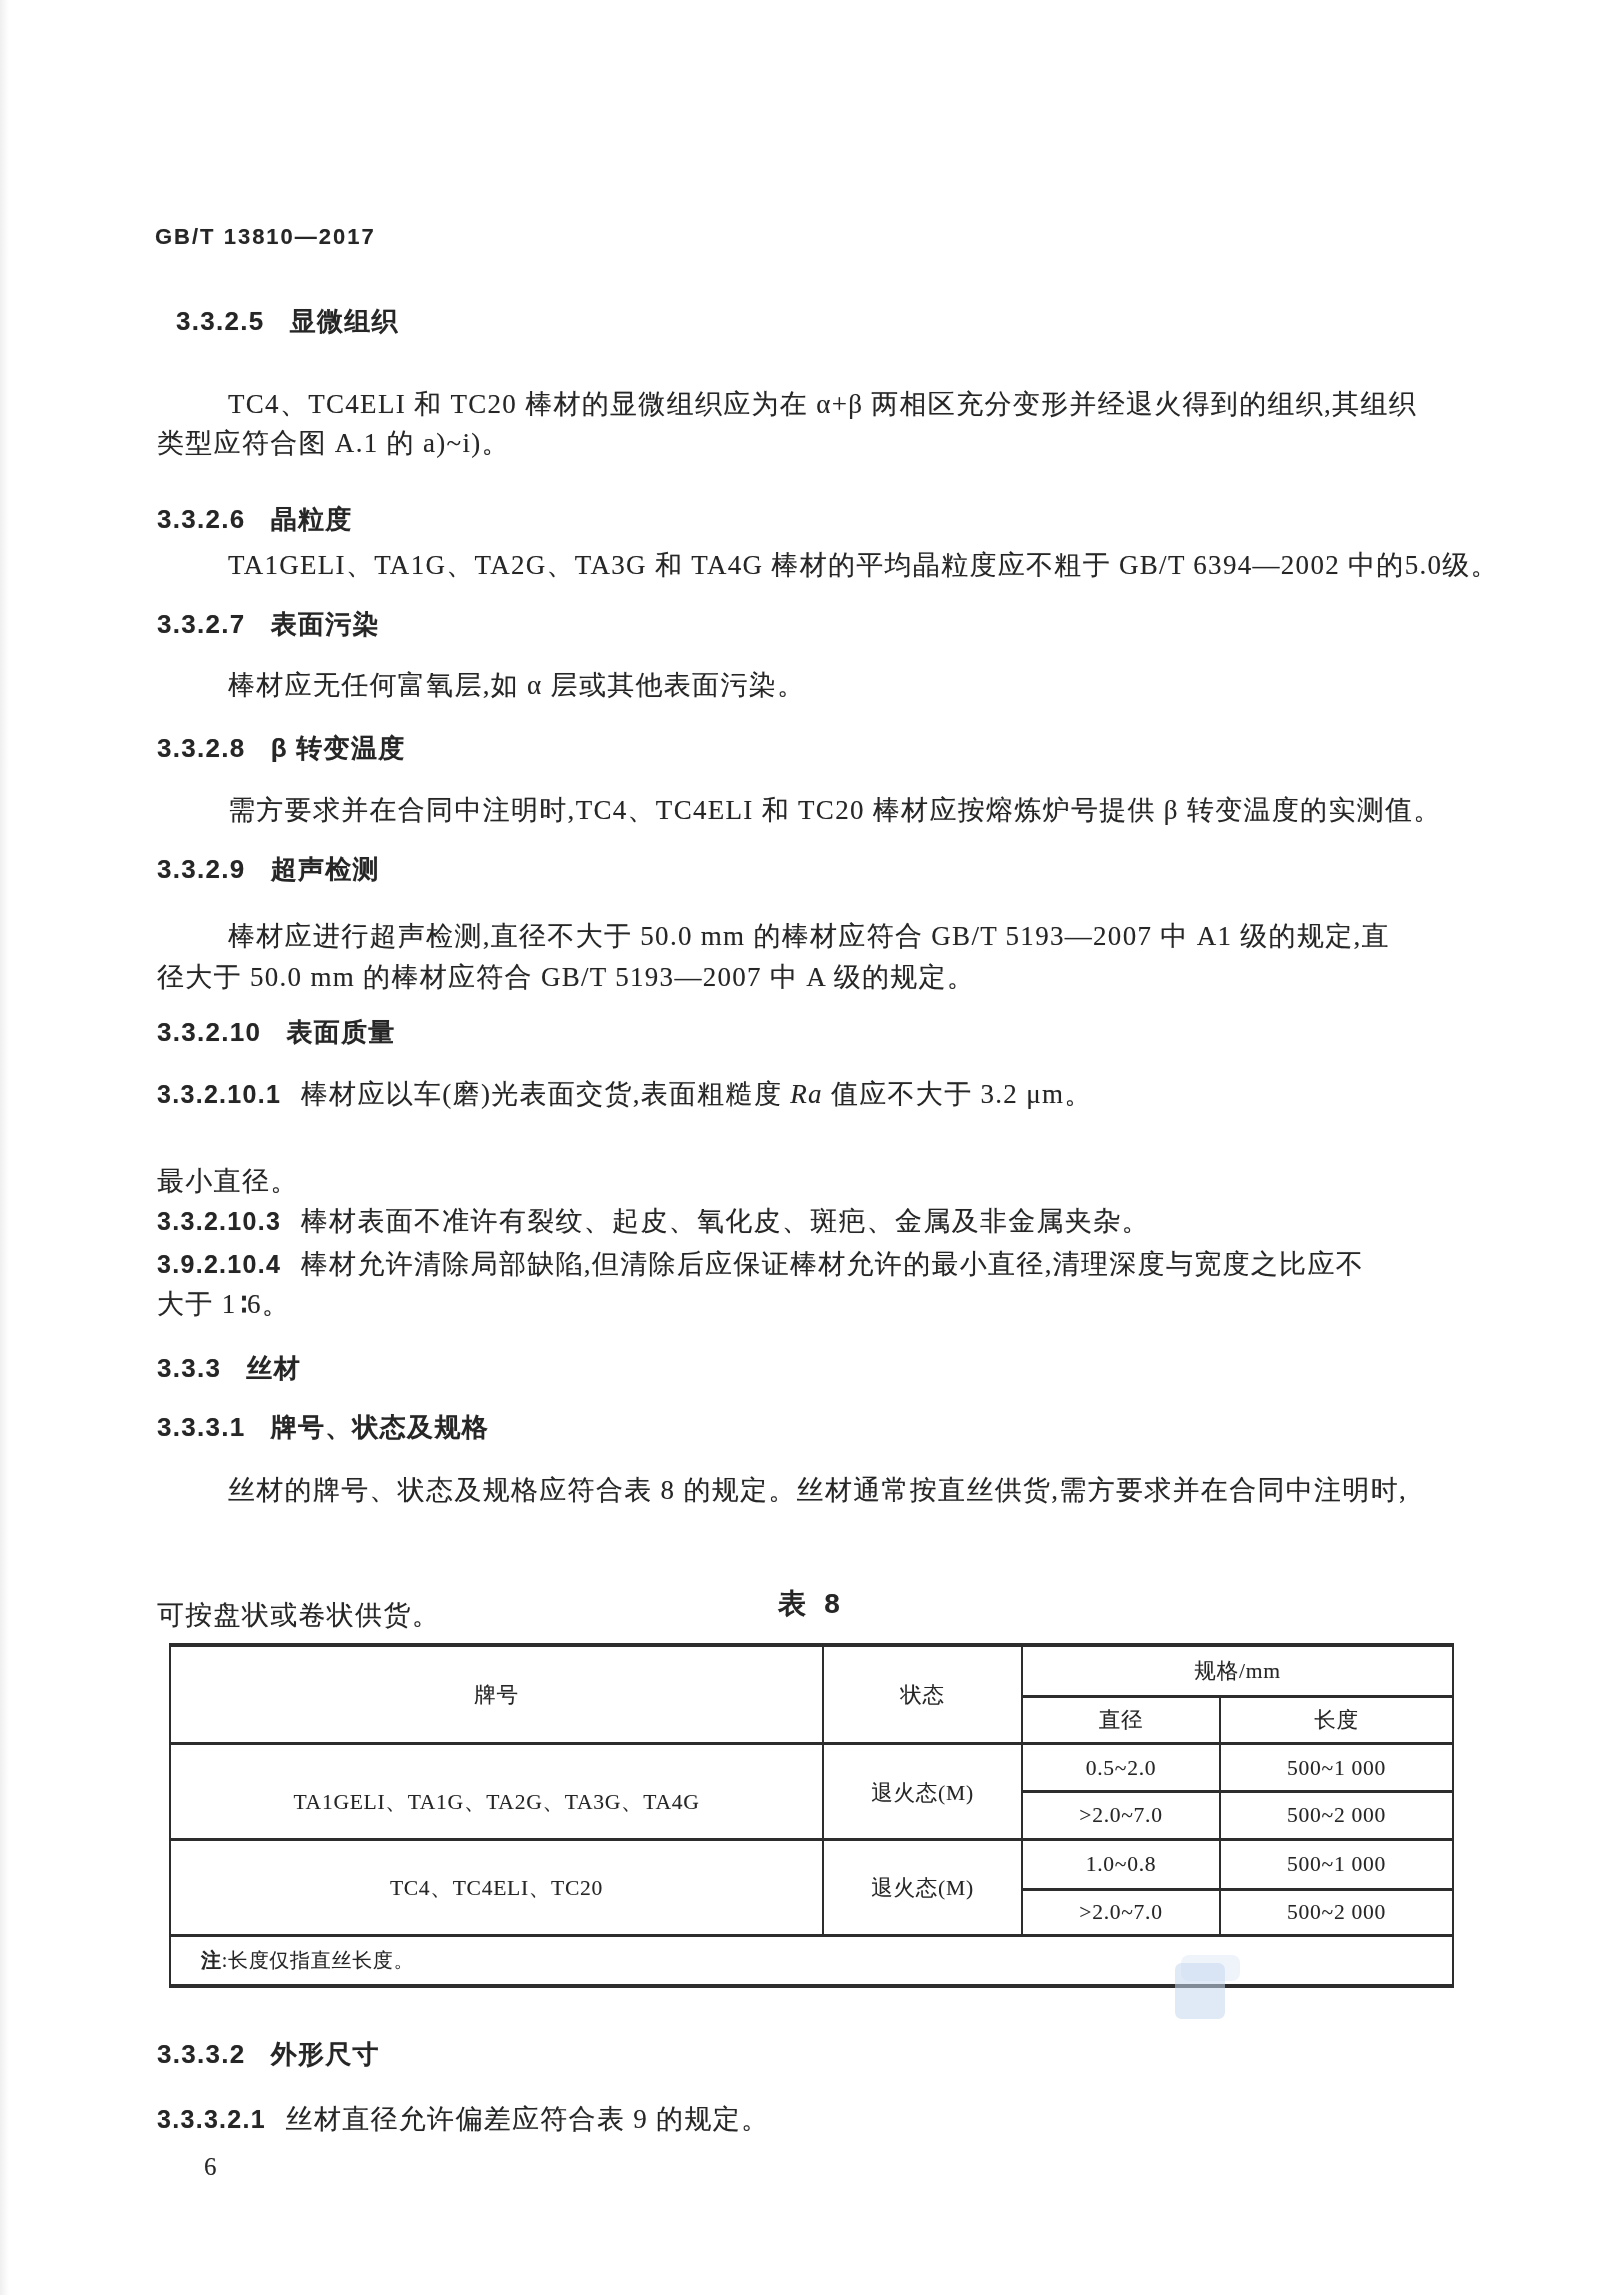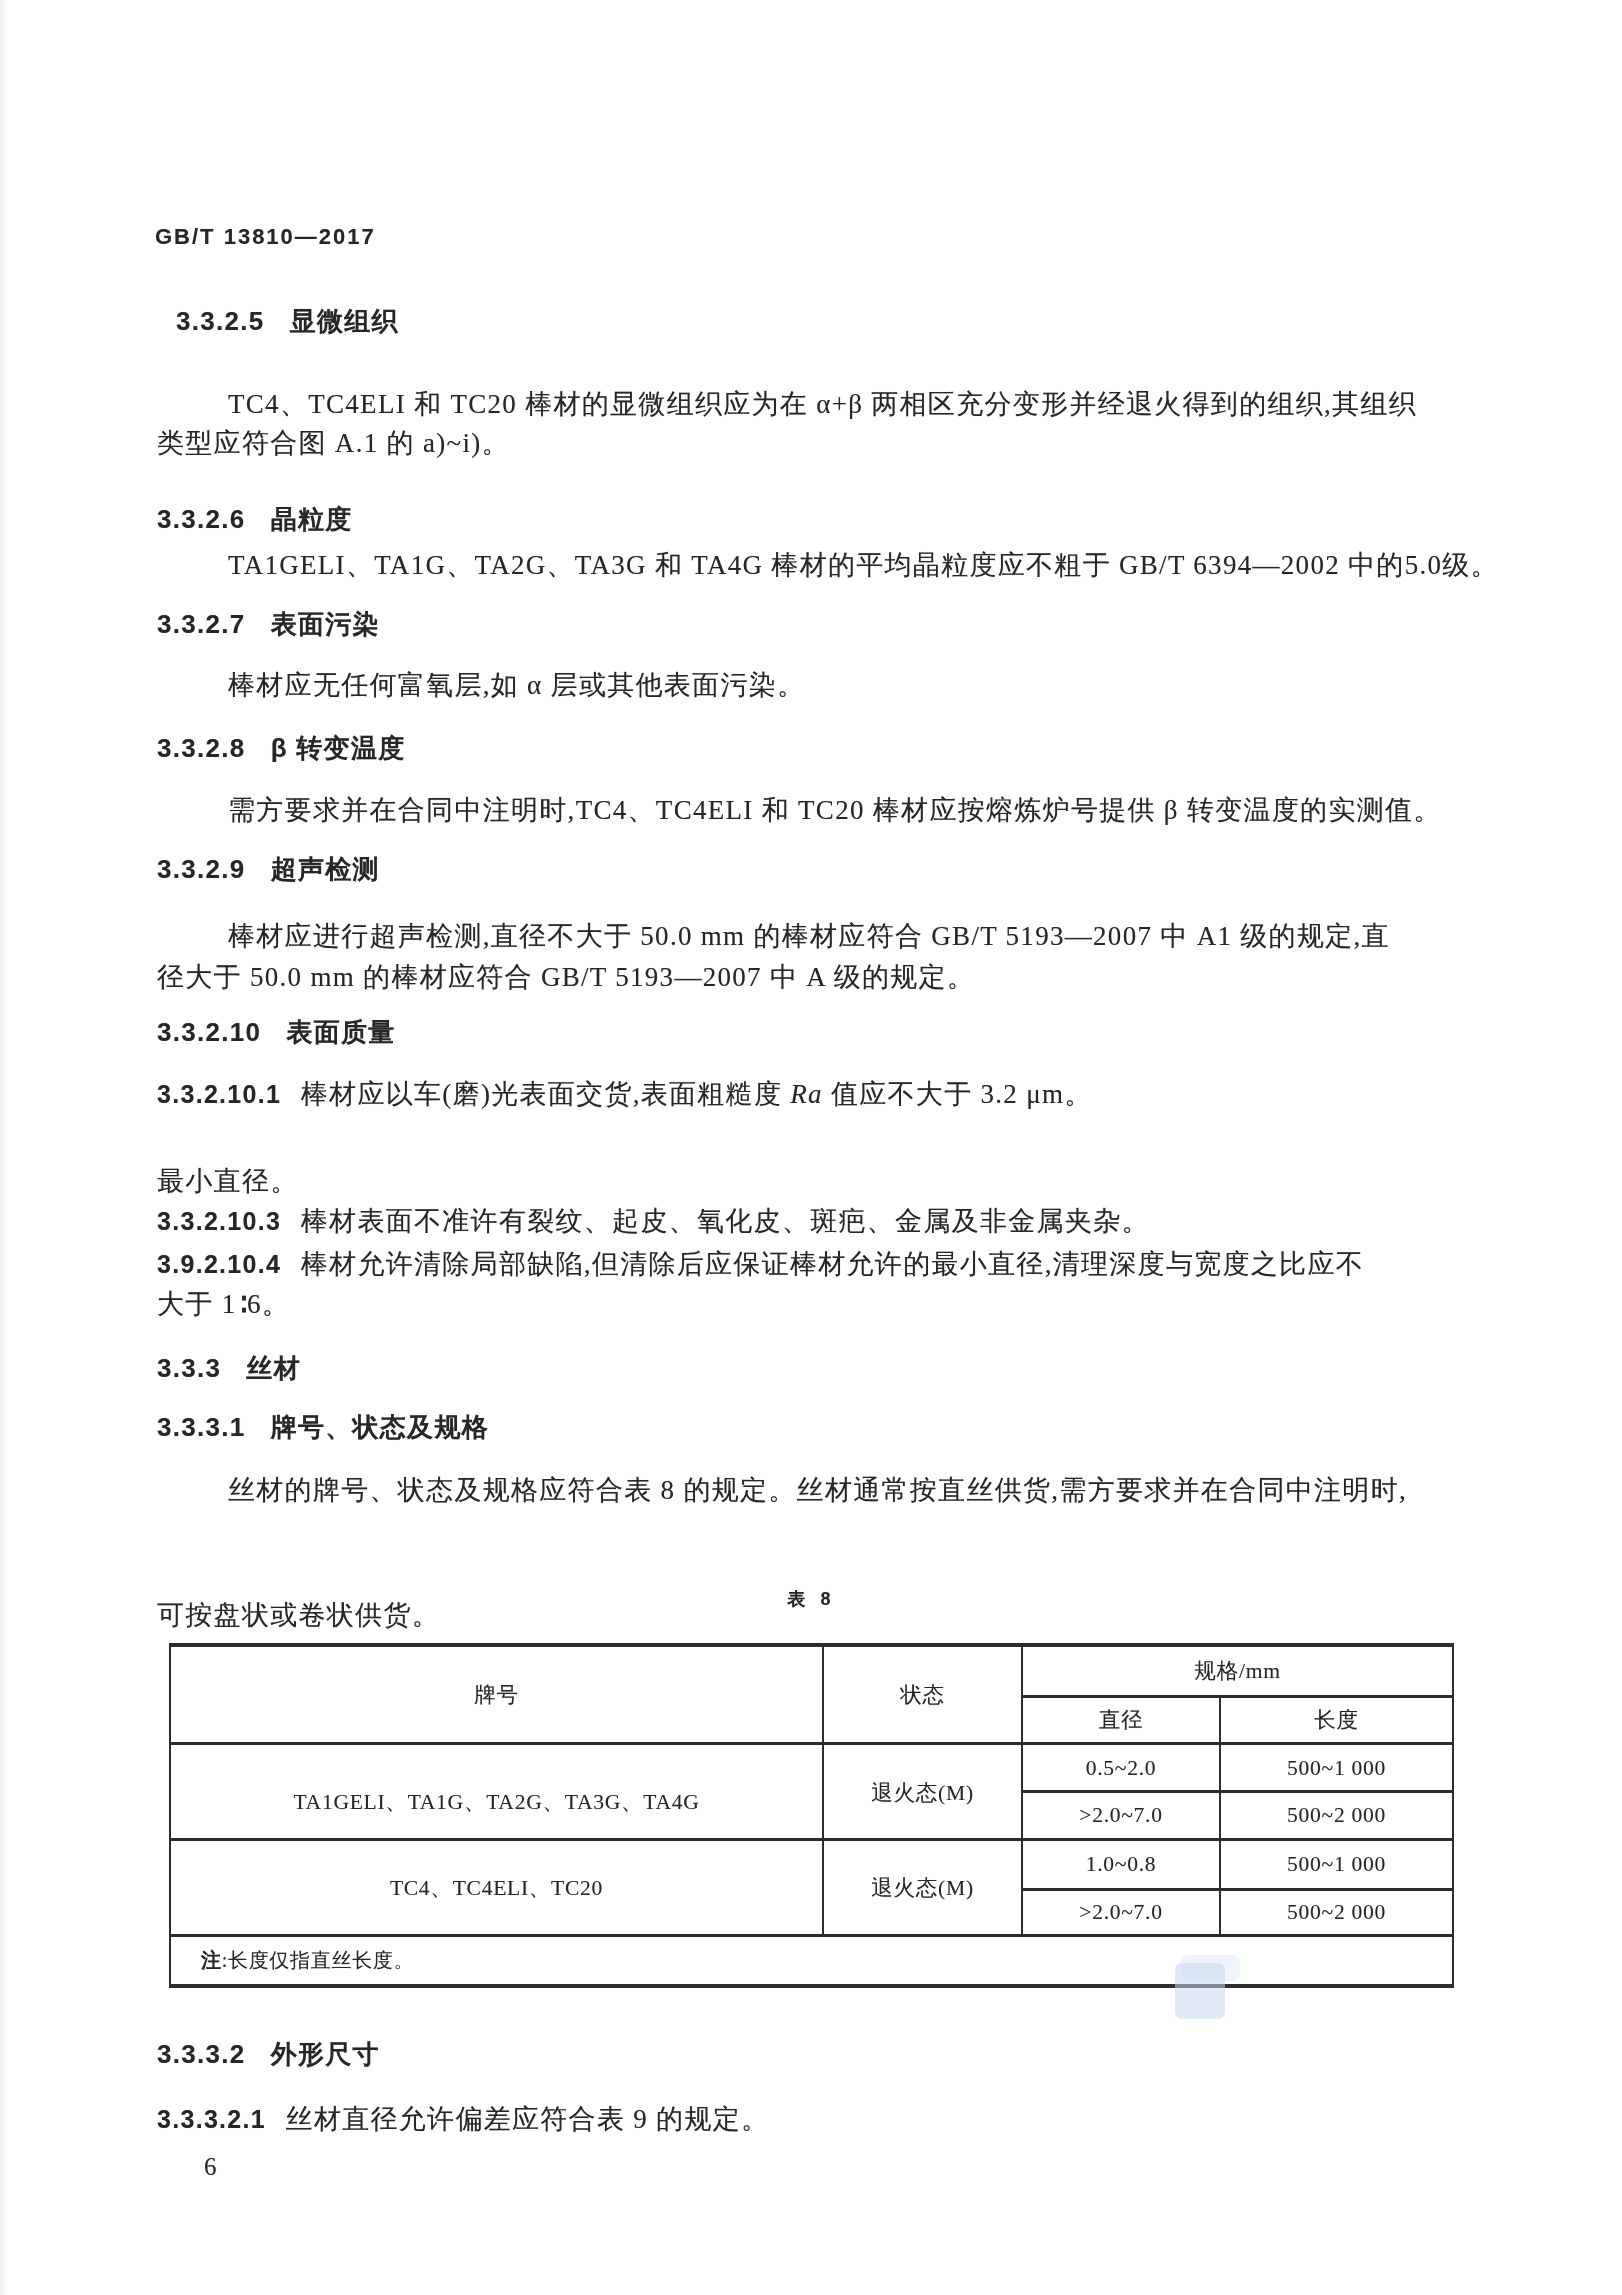--- a/index.html
+++ b/index.html
@@ -12,21 +12,21 @@
     background:linear-gradient(90deg,#efefef 0,rgba(255,255,255,0) 100%);}
   .line{position:absolute;white-space:nowrap;font-size:27px;line-height:1;
     letter-spacing:1.3px;text-shadow:0 0 0.7px rgba(45,45,45,.35);}
   .doccode{font-family:"Liberation Sans",sans-serif;font-weight:bold;
     font-size:22px;letter-spacing:2px;}
   .heading{font-family:"Liberation Sans",sans-serif;font-weight:bold;font-size:26px;}
   .hn{margin-right:25px;}
   .pn{font-family:"Liberation Sans",sans-serif;font-weight:bold;font-size:25px;
     margin-right:19.6px;}
   .ital{font-style:italic;}
-  .caption{font-family:"Liberation Sans",sans-serif;font-weight:bold;font-size:18px;
+  .caption{font-family:"Liberation Sans",sans-serif;font-weight:bold;font-size:28px;
     text-align:center;letter-spacing:5.2px;}
   .tbl{position:absolute;left:169px;top:1643px;width:1285px;height:345px;
     font-size:21.6px;letter-spacing:0.7px;}
   .hline,.vline{position:absolute;background:#2d2d2d;}
   .cell{position:absolute;display:flex;align-items:center;justify-content:center;
     white-space:nowrap;text-shadow:0 0 0.7px rgba(45,45,45,.3);}
   .cell.notecell{justify-content:flex-start;padding-left:30px;font-size:20px;box-sizing:border-box;}
   .notelabel{font-family:"Liberation Sans",sans-serif;font-weight:bold;}
   .pagenum{font-size:25px;}
   .wm{position:absolute;left:1175px;top:1963px;width:50px;height:56px;

